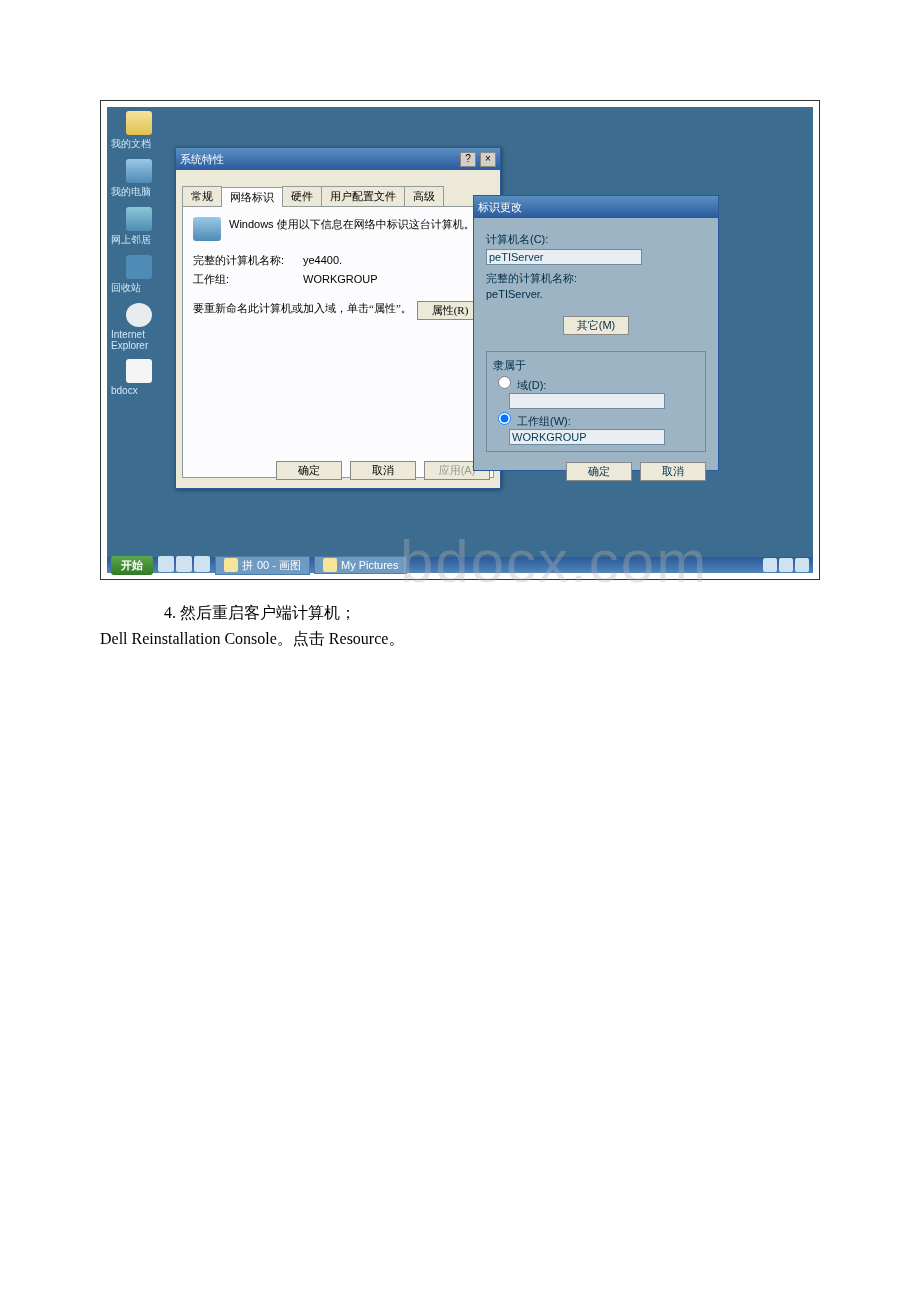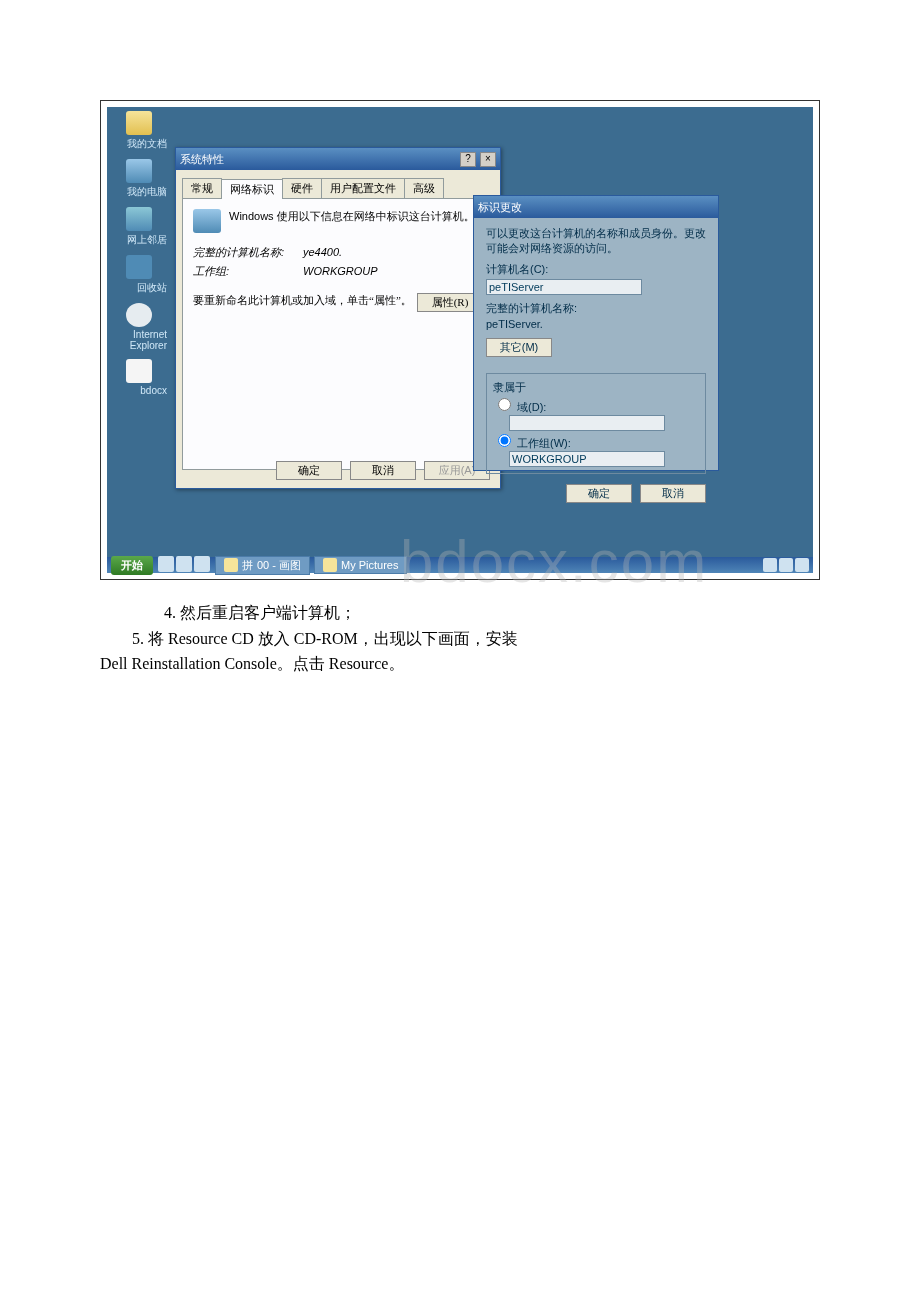--- a/index.html
+++ b/index.html
@@ -26,21 +26,21 @@
       font-size: 11px;
       color: #fff;
     }
     .desktop-icons {
       position: absolute;
       left: 4px;
       top: 4px;
       width: 56px;
     }
     .dicon {
-      text-align: right;
+      text-align: left;
       margin-bottom: 8px;
       font-size: 10px;
       color: #d0e8f8;
     }
     .dicon .glyph {
       display: block;
       margin: 0 auto 2px;
       width: 26px;
       height: 24px;
       background: #e6ecf0;
@@ -81,21 +81,21 @@
       background: #d4d0c8;
       border: 1px solid #888;
       color: #000;
       line-height: 11px;
       text-align: center;
       font-size: 10px;
       margin-left: 1px;
     }
     .tabs {
       display: flex;
-      padding: 8px 6px 0;
+      padding: 16px 6px 0;
       gap: 0;
       font-size: 11px;
     }
     .tab {
       border: 1px solid #919b9c;
       border-bottom: none;
       padding: 2px 8px;
       background: #ece9d8;
       margin-right: -1px;
     }
@@ -119,21 +119,21 @@
       margin-bottom: 12px;
       text-align: center;
     }
     .msgrow .icon {
       width: 28px;
       height: 24px;
       background: linear-gradient(#9ac7e8,#4f8bb5);
       border-radius: 3px;
       flex-shrink: 0;
     }
-    .kv { margin: 4px 0; font-size: 11px; font-style: italic; }
+    .kv { margin: 4px 0; font-size: 11px; }
     .kv .k { display: inline-block; width: 110px; }
     .renamerow {
       display: flex;
       align-items: flex-start;
       justify-content: space-between;
       margin-top: 14px;
       font-family: Liberation Serif, serif;
     }
     .btn {
       background: #ece9d8;
@@ -179,21 +179,21 @@
       border: 1px solid #6d8aa0;
       padding: 6px;
       margin-top: 16px;
     }
     .w2btns {
       display: flex;
       gap: 8px;
       justify-content: flex-end;
       margin-top: 10px;
     }
-    .rightbtn { display:flex; justify-content:flex-start; margin-top:8px;}
+    .rightbtn { display:flex; justify-content:center; margin-top:16px;}
 
     .taskbar {
       position: absolute;
       left: 0;
       right: 0;
       bottom: 0;
       height: 16px;
       background: linear-gradient(#2a5a9c,#4f85b7);
       display: flex;
       align-items: center;
@@ -293,21 +293,20 @@
           <span class="btn">取消</span>
           <span class="btn disabled">应用(A)</span>
         </div>
       </div>
 
       <div class="window2 w2">
         <div class="titlebar">
           <span>标识更改</span>
         </div>
         <div class="w2body">
-          <div>可以更改这台计算机的名称和成员身份。更改可能会对网络资源的访问。</div>
           <label>计算机名(C):</label>
           <input type="text" value="peTIServer" style="">
           <label>完整的计算机名称:</label>
           <div>peTIServer.</div>
           <div class="rightbtn">
               <span class="btn">其它(M)</span>
             </div>
           <div class="groupbox">
             <div>隶属于</div>
             <div><input type="radio" name="m" style=""> <span>域(D):</span></div>
@@ -340,16 +339,15 @@
             <span></span>
           </span>
       </div>
 
     </div>
   </div>
 
   <div class="bodytext" style="position:relative;">
     <div class="watermark">bdocx.com</div>
     <div class="line1">4. 然后重启客户端计算机；</div>
-    <div class="line2">5. 将 Resource CD 放入 CD-ROM，出现以下画面，安装</div>
     <div>Dell Reinstallation Console。点击 Resource。</div>
   </div>
 </div>
 
 </body></html>

